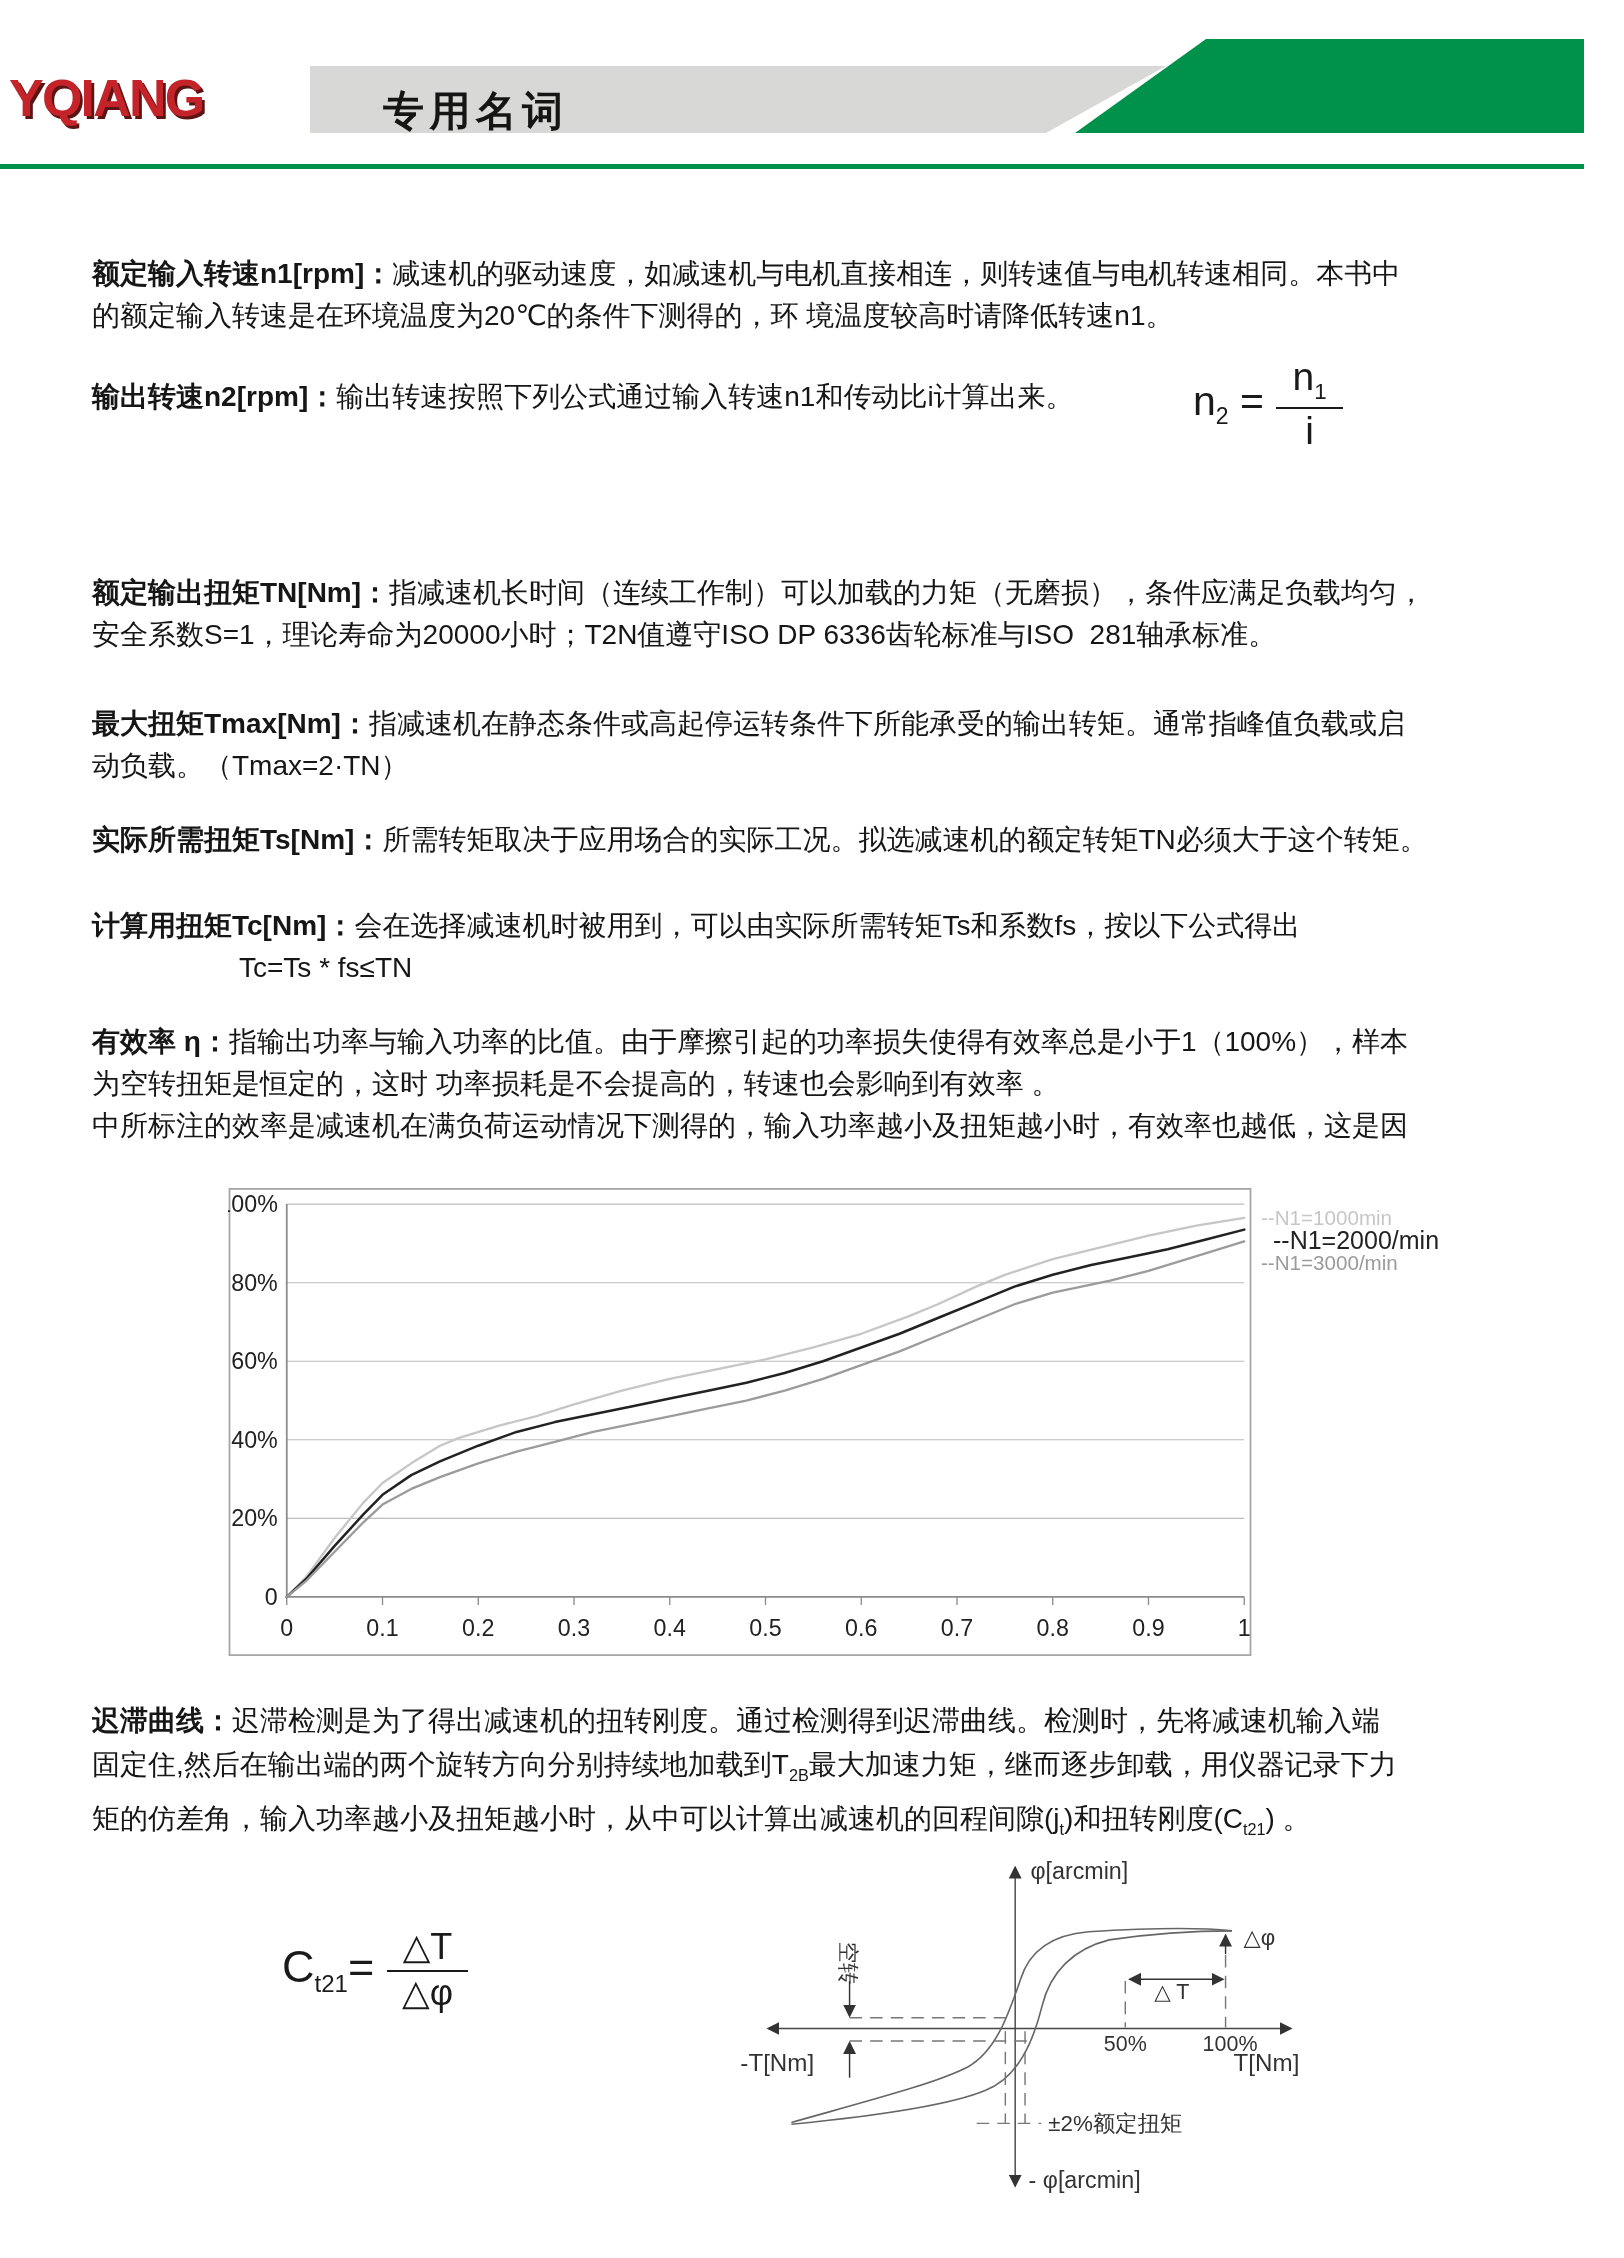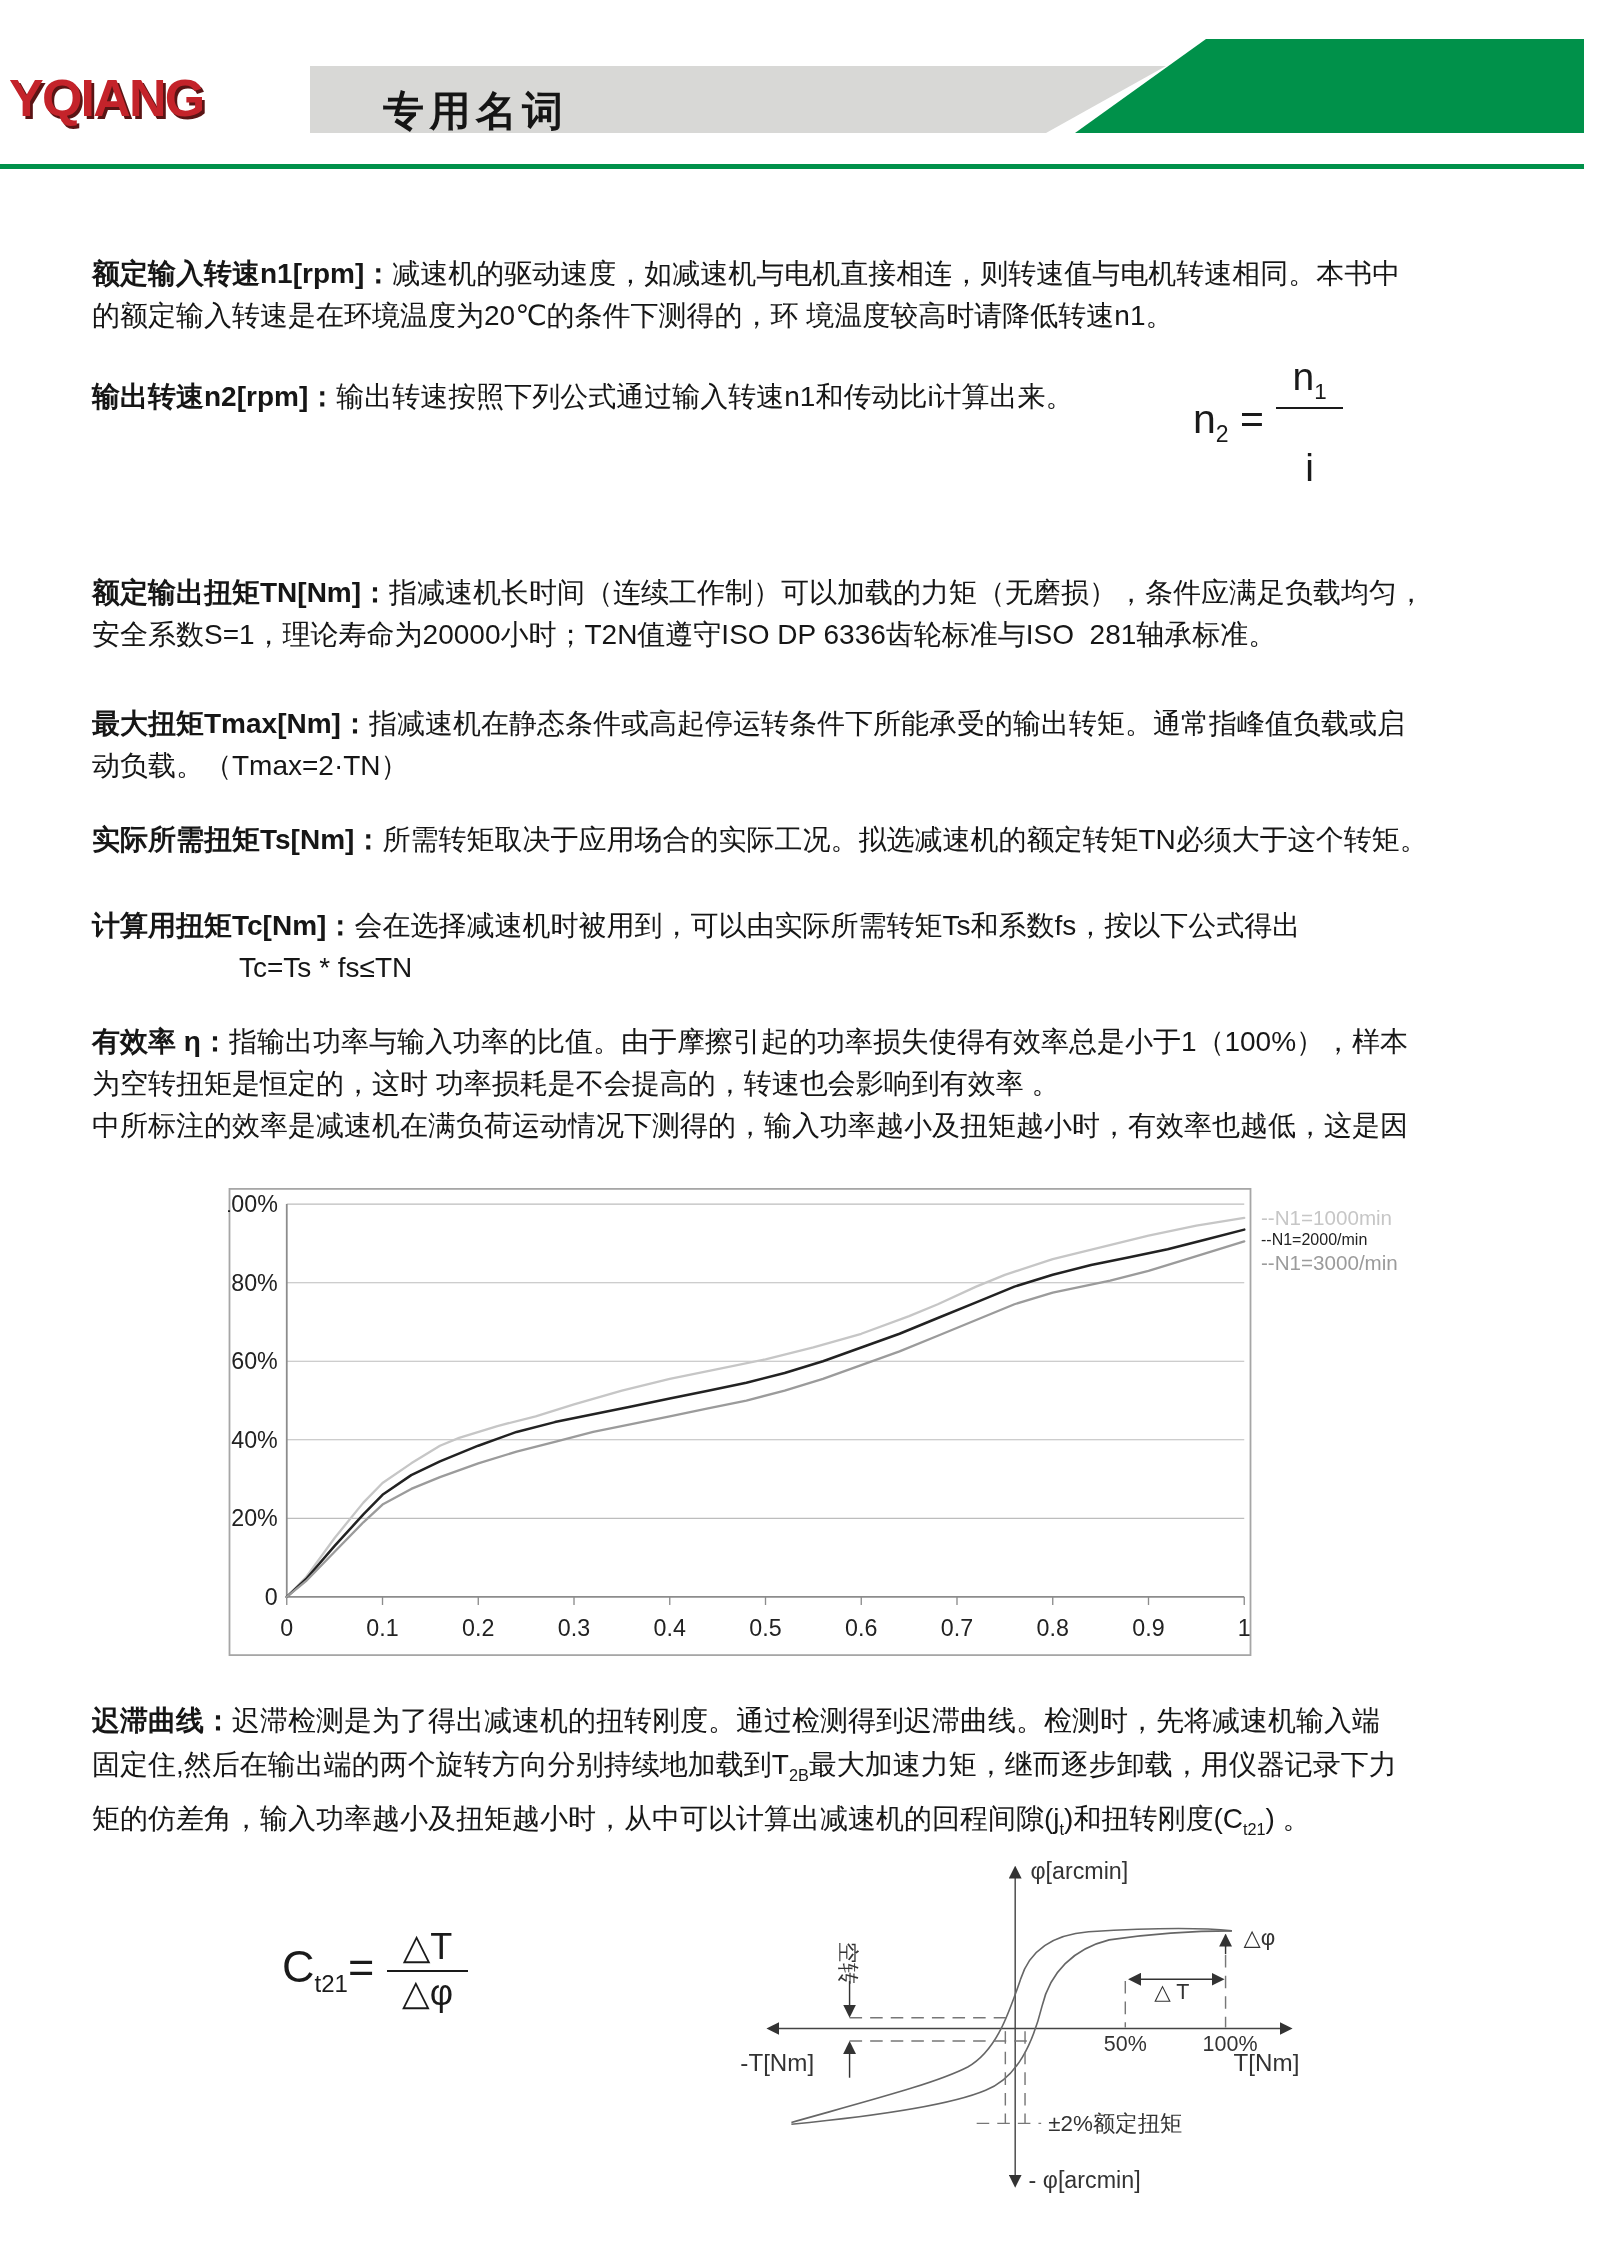--- a/index.html
+++ b/index.html
@@ -20,30 +20,30 @@
   .para .lead{font-weight:bold;}
   .para sub{font-size:0.58em;}
   .p9 .line{line-height:44px;}
   .fx-line{padding-left:147px;}
   
   .formula{position:absolute;display:flex;align-items:center;color:#1a1a1a;}
   .f-base{font-size:41px;}
   .f-base sub{font-size:23px;}
   .frac{display:inline-flex;flex-direction:column;align-items:center;margin-left:12.5px;}
   .frac .num{border-bottom:2.7px solid #1a1a1a;padding:0 16px 1.8px 16px;text-align:center;}
-  .f-n2 .frac{font-size:39px;gap:37px;}
+  .f-n2 .frac{font-size:39px;}
   .f-n2 .frac sub{font-size:22.4px;}
   .f-ct .f-base{font-size:45px;}
   .f-ct .f-base sub{font-size:24px;}
   .f-ct .frac{font-size:36px;}
   
   .chart-wrap{position:absolute;left:228px;top:1188px;width:1024px;height:468px;}
   .legend{position:absolute;left:1261px;top:1207px;line-height:22.4px;white-space:nowrap;}
   .legend-item{font-size:20.6px;}
-  .legend-item:nth-child(2){font-size:16px;}
+  .legend-item:nth-child(2){font-size:25px;margin-left:12px;}
   
   .diag-wrap{position:absolute;left:681px;top:1836px;width:663px;height:376px;}
   .diag-wrap text{font-family:"Liberation Sans","DejaVu Sans",sans-serif;}
 </style>
 </head>
 <body>
 
 <div class="page">
 
   <div class="hdr-band"></div>

